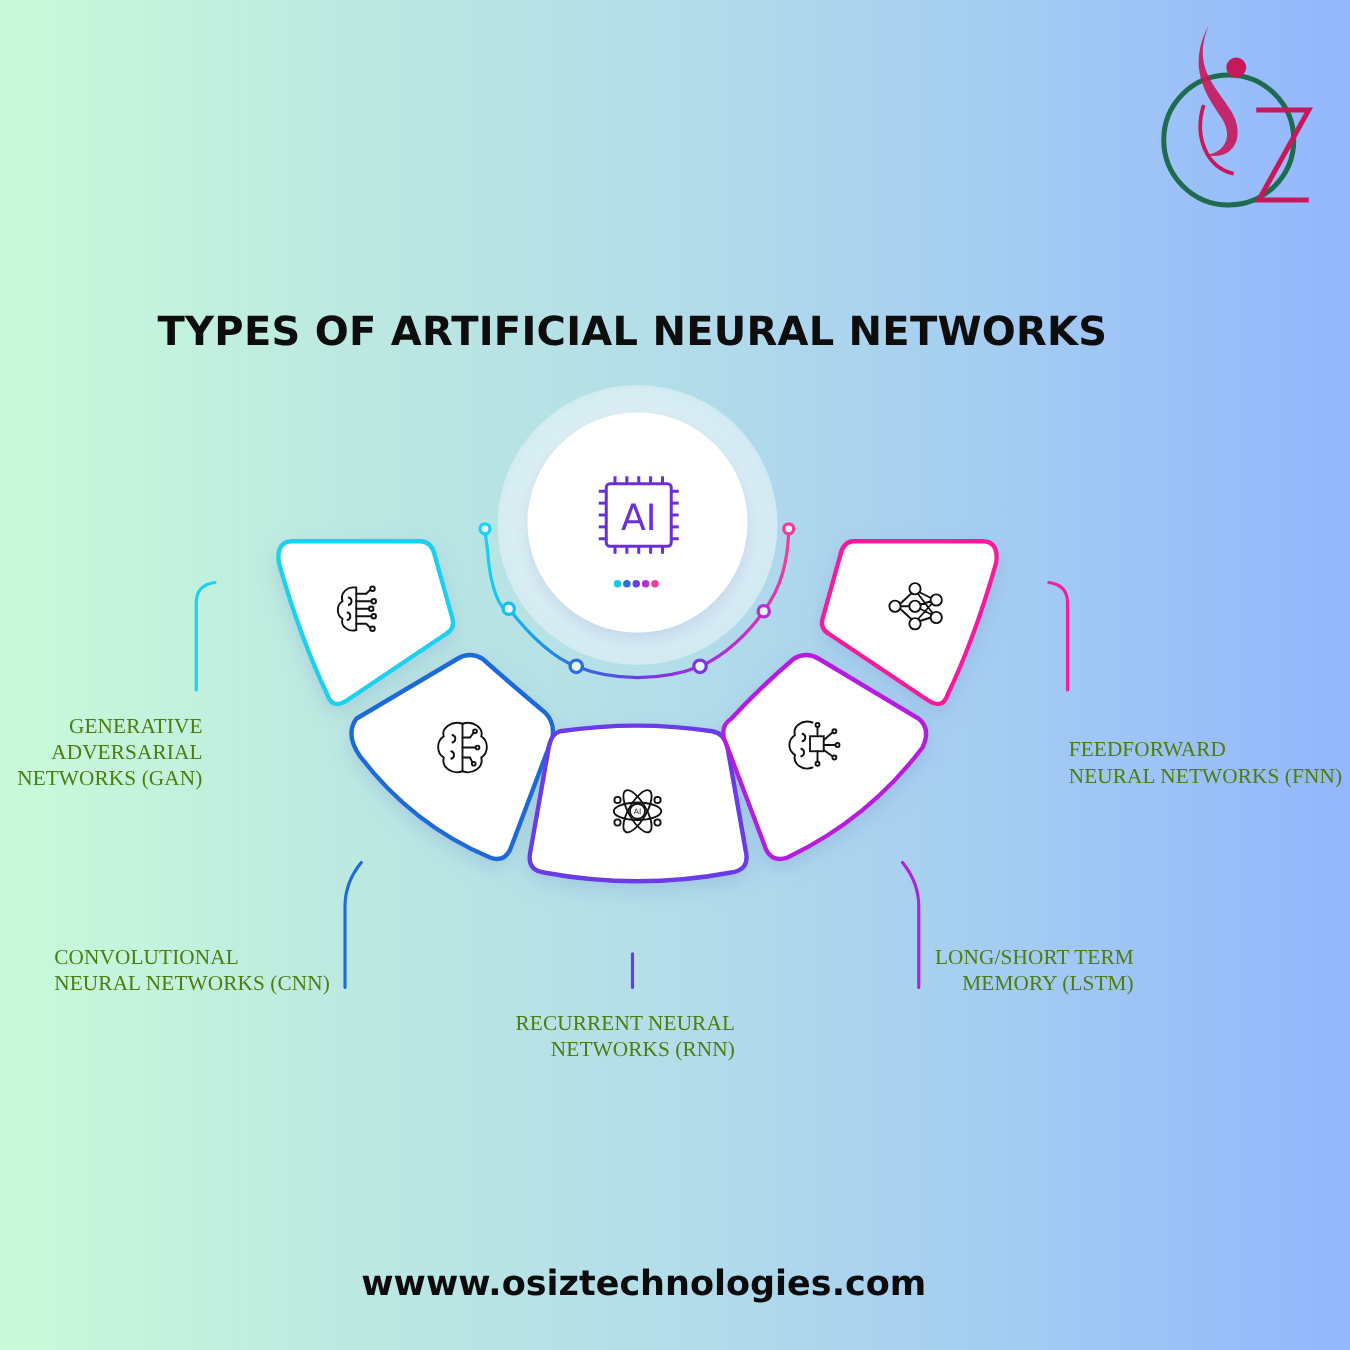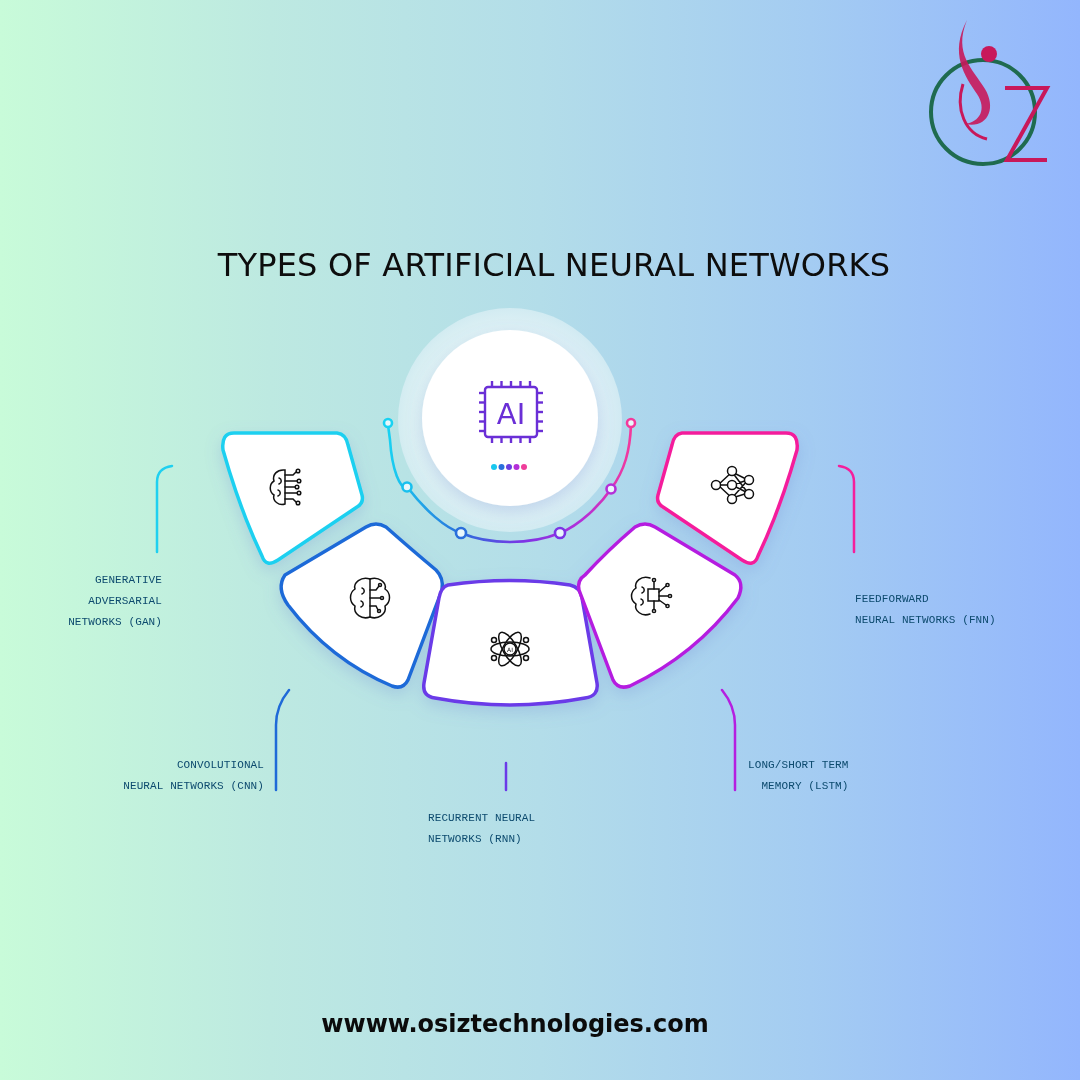--- a/index.html
+++ b/index.html
@@ -5,36 +5,36 @@
   html, body { margin: 0; padding: 0; }
   body {
     width: 1080px; height: 1080px; overflow: hidden; position: relative;
     background: linear-gradient(90deg, #c8fbd9 0%, #bde9e1 25%, #b3dde9 50%, #a4ccf2 75%, #93b6fd 100%);
     font-family: "Liberation Sans", sans-serif;
   }
   .abs { position: absolute; }
   #logo { left: 925px; top: 14px; width: 140px; height: 165px; }
   #title {
     left: 0; width: 1012px; top: 246px; text-align: center;
-    font-family: "DejaVu Sans", sans-serif; font-weight: normal;
-    font-size: 32px; letter-spacing: 0.2px; color: #0d0d0d; padding-left: 48px;
+    font-family: "DejaVu Sans", sans-serif; font-weight: bold;
+    font-size: 32px; letter-spacing: 0.2px; color: #0d0d0d;
   }
   #diagram { left: 0; top: 0; width: 1080px; height: 1080px; }
   .label {
-    font-family: Liberation Mono, monospace; font-size: 11px; line-height: 21px;
-    color: #0c4a6e; letter-spacing: 0.1px; white-space: pre-line;
+    font-family: Liberation Serif, serif; font-size: 17px; line-height: 21px;
+    color: #4d7c0f; letter-spacing: 0.1px; white-space: pre-line;
   }
   #lbl-gan { right: calc(1080px - 162px); top: 570px; text-align: right; }
-  #lbl-cnn { right: calc(1080px - 264px); top: 755px; text-align: right; }
-  #lbl-rnn { left: 428px; width: 200px; top: 808px; text-align: left; }
+  #lbl-cnn { right: calc(1080px - 264px); top: 755px; }
+  #lbl-rnn { left: 388px; width: 200px; top: 808px; text-align: right; }
   #lbl-lstm { left: 748px; top: 755px; text-align: right; }
   #lbl-fnn { left: 855px; top: 566px; text-align: left; margin-top: 23px; }
   #website {
     left: 0; width: 1030px; top: 1010px; text-align: center;
-    font-family: "DejaVu Sans", sans-serif; font-weight: bold; font-size: 24px; color: #0b0b0b;
+    font-family: "DejaVu Sans", sans-serif; font-weight: bold; font-size: 28px; color: #0b0b0b;
   }
 </style>
 </head>
 <body>
 
 <svg id="logo" class="abs" viewBox="0 0 140 165">
   <circle cx="58" cy="98" r="52" fill="none" stroke="#1f6b4f" stroke-width="4"></circle>
   <circle cx="64" cy="40" r="8" fill="#c8185a"></circle>
   <path d="M42 6 C28 40, 48 55, 60 75 C72 95, 62 115, 40 110 C55 108, 62 95, 52 80 C40 62, 24 40, 42 6 Z" fill="#c8185a" opacity="0.9"></path>
   <path d="M38 70 C30 95, 40 120, 62 125" fill="none" stroke="#c8185a" stroke-width="3"></path>

